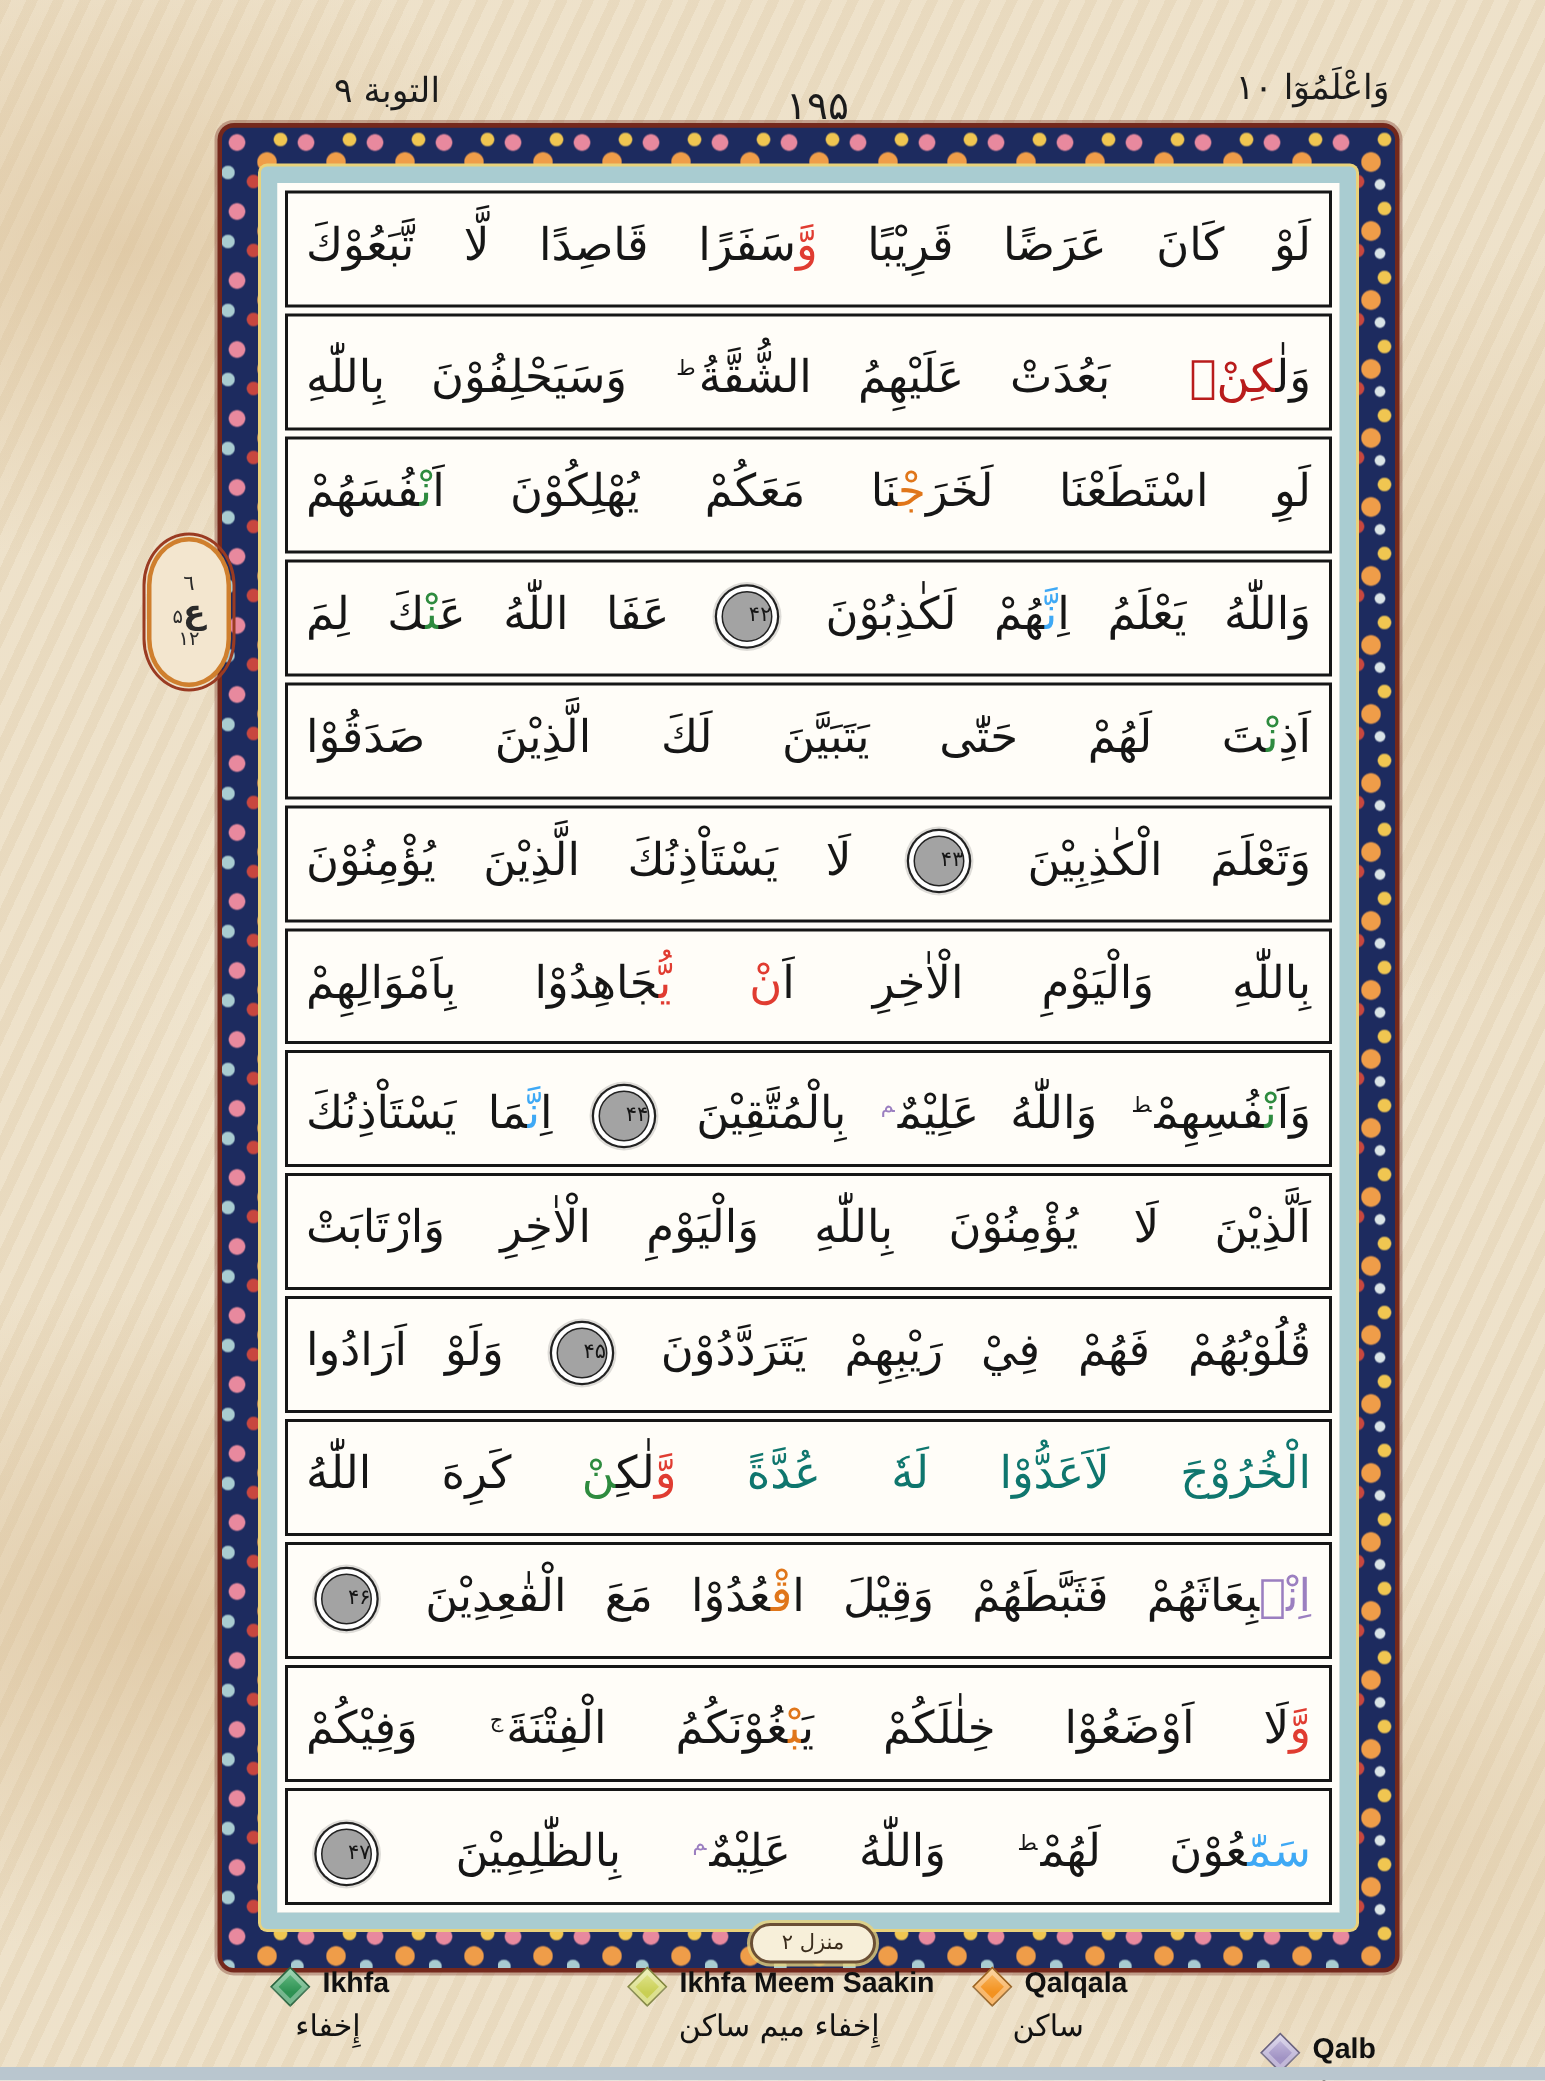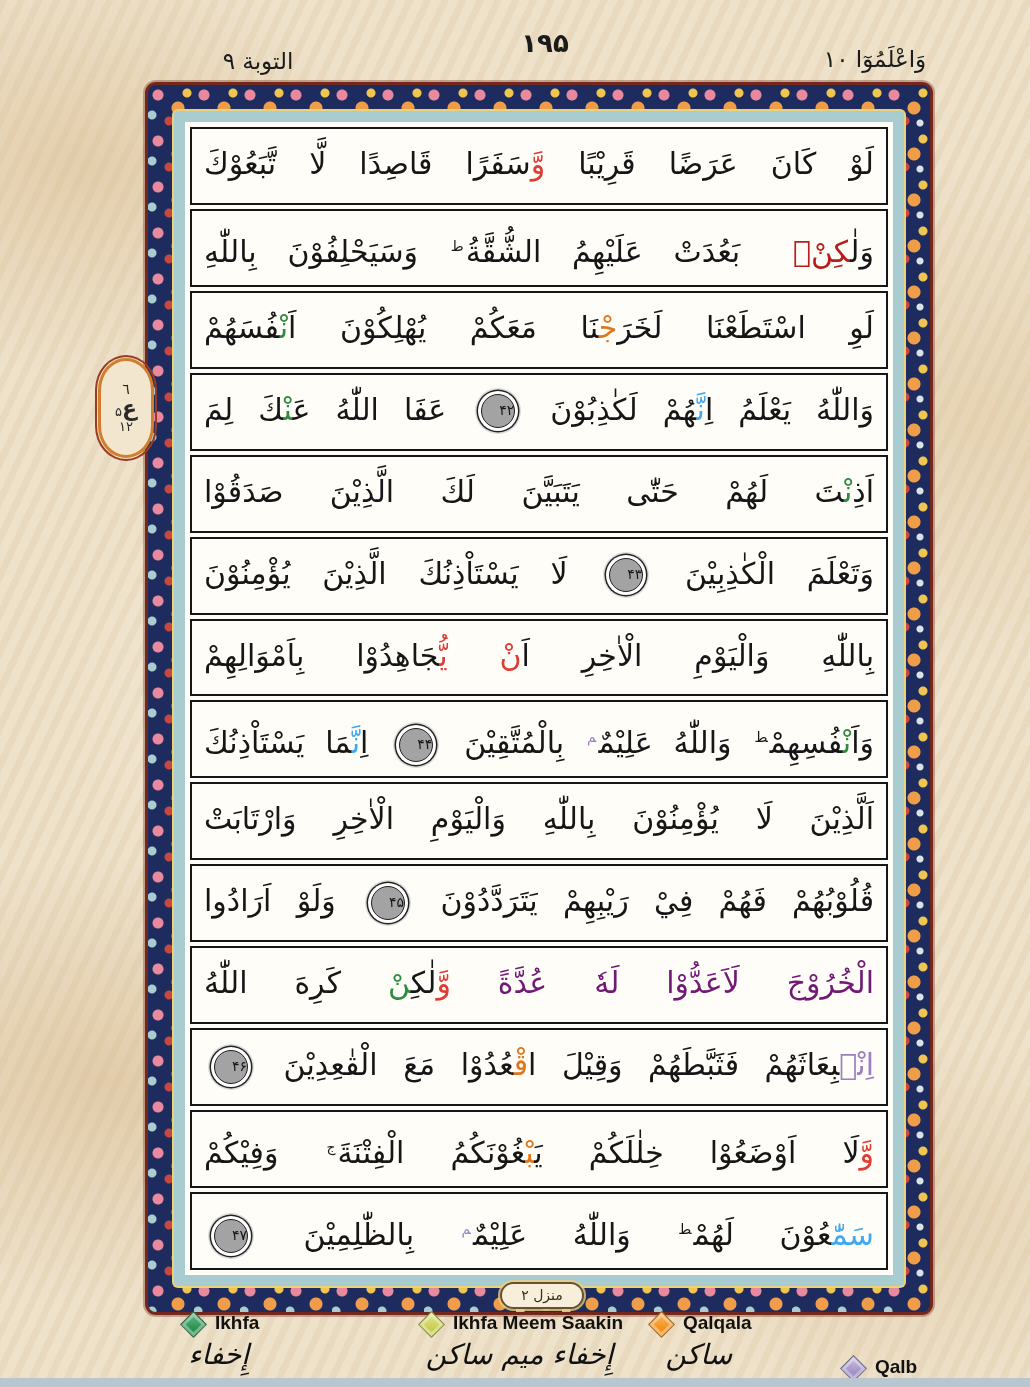--- a/index.html
+++ b/index.html
@@ -10,21 +10,21 @@
     background-image:
       radial-gradient(ellipse 420px 300px at 8% 12%, rgba(214,183,138,.45), transparent 70%),
       radial-gradient(ellipse 500px 360px at 95% 30%, rgba(219,192,150,.40), transparent 70%),
       radial-gradient(ellipse 460px 320px at 10% 78%, rgba(210,178,132,.45), transparent 70%),
       radial-gradient(ellipse 380px 260px at 88% 88%, rgba(217,190,148,.40), transparent 70%),
       radial-gradient(ellipse 600px 420px at 50% 50%, rgba(255,250,238,.55), transparent 75%),
       repeating-linear-gradient(115deg, rgba(200,170,125,.10) 0 7px, rgba(255,250,240,.10) 7px 16px);
   }
   .hdr{position:absolute;color:#1b1b1b;font-size:23px;direction:rtl;text-align:center;}
   .hdr.surah{left:188px;top:48px;width:140px;}
-  .hdr.pagenum{left:490px;top:28px;width:110px;font-weight:bold;font-size:26px;}
+  .hdr.pagenum{left:490px;top:56px;width:110px;font-weight:normal;font-size:26px;}
   .hdr.juz{left:790px;top:46px;width:170px;}
 
   .frame{
     position:absolute;left:148px;top:85px;width:782px;height:1227px;
     box-sizing:border-box;padding:26px;border-radius:8px;
     background-color:#1d2b5f;
     background-image:
       radial-gradient(circle at 10px 10px, #e8899e 0 5px, transparent 6px),
       radial-gradient(circle at 30px 23px, #ef9d49 0 6px, transparent 7px),
       radial-gradient(circle at 21px 36px, #c8473f 0 4px, transparent 5px),
@@ -78,21 +78,21 @@
   }
 
   .legend-item{position:absolute;top:1312px;}
   .legend-row{display:flex;align-items:flex-start;}
   .diamond{
     width:17px;height:17px;transform:rotate(45deg);
     border:1px solid rgba(40,40,40,.45);margin:3px 12px 3px 6px;
     box-shadow:inset 0 0 0 3px rgba(255,255,255,.35);
   }
   .legend-en{font-family:"Liberation Sans",sans-serif;font-weight:bold;font-size:19px;color:#111;}
-  .legend-ar{font-size:28px;color:#111;direction:rtl;text-align:center;margin-top:1px;font-style:italic;}
+  .legend-ar{font-size:20px;color:#111;direction:rtl;text-align:center;margin-top:1px;}
 
   .bottom-strip{position:absolute;left:0;bottom:0;width:1030px;height:9px;background:#b9c6cf;}
 </style>
 </head>
 <body>
 
 <div class="page">
 
   <div class="hdr surah">التوبة ٩</div>
   <div class="hdr pagenum">۱۹۵</div>
@@ -104,21 +104,21 @@
           <div class="line"><span class="" style="color: rgb(22, 22, 22);">لَوْ كَانَ عَرَضًا قَرِيْبًا </span><span class="" style="color: rgb(224, 60, 49);">وَّ</span><span class="" style="color: rgb(22, 22, 22);">سَفَرًا قَاصِدًا لَّا تَّبَعُوْكَ</span></div>
           <div class="line"><span class="" style="color: rgb(22, 22, 22);">وَلٰ‍</span><span class="" style="color: #b91c1c; margin-left: 22px;">‍كِنْۢ</span><span class="" style="color: rgb(22, 22, 22);"> بَعُدَتْ عَلَيْهِمُ الشُّقَّةُ</span><span class="sup-mark" style="color: rgb(22, 22, 22);">ط</span><span class="" style="color: rgb(22, 22, 22);"> وَسَيَحْلِفُوْنَ بِاللّٰهِ</span></div>
           <div class="line"><span class="" style="color: rgb(22, 22, 22);">لَوِ اسْتَطَعْنَا لَخَرَ</span><span class="" style="color: rgb(224, 118, 26);">جْ‍</span><span class="" style="color: rgb(22, 22, 22);">‍نَا مَعَكُمْ يُهْلِكُوْنَ اَ</span><span class="" style="color: rgb(46, 139, 63);">نْ‍</span><span class="" style="color: rgb(22, 22, 22);">‍فُسَهُمْ</span></div>
           <div class="line"><span class="" style="color: rgb(22, 22, 22);">وَاللّٰهُ يَعْلَمُ اِ</span><span class="" style="color: rgb(63, 169, 245);">نَّ‍</span><span class="" style="color: rgb(22, 22, 22);">‍هُمْ لَكٰذِبُوْنَ </span><span class="verse-badge">۴۲</span><span class="" style="color: rgb(22, 22, 22);"> عَفَا اللّٰهُ عَ‍</span><span class="" style="color: rgb(46, 139, 63);">‍نْ‍</span><span class="" style="color: rgb(22, 22, 22);">‍كَ لِمَ</span></div>
           <div class="line"><span class="" style="color: rgb(22, 22, 22);">اَذِ</span><span class="" style="color: rgb(46, 139, 63);">نْ‍</span><span class="" style="color: rgb(22, 22, 22);">‍تَ لَهُمْ حَتّٰى يَتَبَيَّنَ لَكَ الَّذِيْنَ صَدَقُوْا</span></div>
           <div class="line"><span class="" style="color: rgb(22, 22, 22);">وَتَعْلَمَ الْكٰذِبِيْنَ </span><span class="verse-badge">۴۳</span><span class="" style="color: rgb(22, 22, 22);"> لَا يَسْتَاْذِنُكَ الَّذِيْنَ يُؤْمِنُوْنَ</span></div>
           <div class="line"><span class="" style="color: rgb(22, 22, 22);">بِاللّٰهِ وَالْيَوْمِ الْاٰخِرِ اَ</span><span class="" style="color: rgb(224, 60, 49);">نْ يُّ‍</span><span class="" style="color: rgb(22, 22, 22);">‍جَاهِدُوْا بِاَمْوَالِهِمْ</span></div>
           <div class="line"><span class="" style="color: rgb(22, 22, 22);">وَاَ</span><span class="" style="color: rgb(46, 139, 63);">نْ‍</span><span class="" style="color: rgb(22, 22, 22);">‍فُسِهِمْ</span><span class="sup-mark" style="color: rgb(22, 22, 22);">ط</span><span class="" style="color: rgb(22, 22, 22);"> وَاللّٰهُ عَلِيْمٌ</span><span class="sup-mark" style="color: rgb(155, 127, 192);">م</span><span class="" style="color: rgb(22, 22, 22);"> بِالْمُتَّقِيْنَ </span><span class="verse-badge">۴۴</span><span class="" style="color: rgb(22, 22, 22);"> اِ</span><span class="" style="color: rgb(63, 169, 245);">نَّ‍</span><span class="" style="color: rgb(22, 22, 22);">‍مَا يَسْتَاْذِنُكَ</span></div>
           <div class="line"><span class="" style="color: rgb(22, 22, 22);">اَلَّذِيْنَ لَا يُؤْمِنُوْنَ بِاللّٰهِ وَالْيَوْمِ الْاٰخِرِ وَارْتَابَتْ</span></div>
           <div class="line"><span class="" style="color: rgb(22, 22, 22);">قُلُوْبُهُمْ فَهُمْ فِيْ رَيْبِهِمْ يَتَرَدَّدُوْنَ </span><span class="verse-badge">۴۵</span><span class="" style="color: rgb(22, 22, 22);"> وَلَوْ اَرَادُوا</span></div>
-          <div class="line"><span class="" style="color: #701a75;">الْخُرُوْجَ لَاَعَدُّوْا لَهٗ عُدَّةً </span><span class="" style="color: rgb(224, 60, 49);">وَّ</span><span class="" style="color: rgb(22, 22, 22);">لٰكِ‍</span><span class="" style="color: rgb(46, 139, 63);">‍نْ</span><span class="" style="color: rgb(22, 22, 22);"> كَرِهَ اللّٰهُ</span></div>
+          <div class="line"><span class="" style="color: #0f766e;">الْخُرُوْجَ لَاَعَدُّوْا لَهٗ عُدَّةً </span><span class="" style="color: rgb(224, 60, 49);">وَّ</span><span class="" style="color: rgb(22, 22, 22);">لٰكِ‍</span><span class="" style="color: rgb(46, 139, 63);">‍نْ</span><span class="" style="color: rgb(22, 22, 22);"> كَرِهَ اللّٰهُ</span></div>
           <div class="line"><span class="" style="color: rgb(155, 127, 192);">اِنْۢ‍</span><span class="" style="color: rgb(22, 22, 22);">‍بِعَاثَهُمْ فَثَبَّطَهُمْ وَقِيْلَ ا</span><span class="" style="color: rgb(224, 118, 26);">قْ‍</span><span class="" style="color: rgb(22, 22, 22);">‍عُدُوْا مَعَ الْقٰعِدِيْنَ </span><span class="verse-badge">۴۶</span></div>
           <div class="line"><span class="" style="color: rgb(224, 60, 49);">وَّ</span><span class="" style="color: rgb(22, 22, 22);">لَا اَوْضَعُوْا خِلٰلَكُمْ يَ‍</span><span class="" style="color: rgb(224, 118, 26);">‍بْ‍</span><span class="" style="color: rgb(22, 22, 22);">‍غُوْنَكُمُ الْفِتْنَةَ</span><span class="sup-mark" style="color: rgb(22, 22, 22);">ج</span><span class="" style="color: rgb(22, 22, 22);"> وَفِيْكُمْ</span></div>
           <div class="line"><span class="" style="color: rgb(63, 169, 245);">سَمّٰ‍</span><span class="" style="color: rgb(22, 22, 22);">‍عُوْنَ لَهُمْ</span><span class="sup-mark" style="color: rgb(22, 22, 22);">ط</span><span class="" style="color: rgb(22, 22, 22);"> وَاللّٰهُ عَلِيْمٌ</span><span class="sup-mark" style="color: rgb(155, 127, 192);">م</span><span class="" style="color: rgb(22, 22, 22);"> بِالظّٰلِمِيْنَ </span><span class="verse-badge">۴۷</span></div>
         </div>
     </div>
   </div>
 
   <div class="medallion">
     <span class="n-top">٦</span>
     <span class="ain"><span>ع</span><span class="n-count">۵</span></span>

